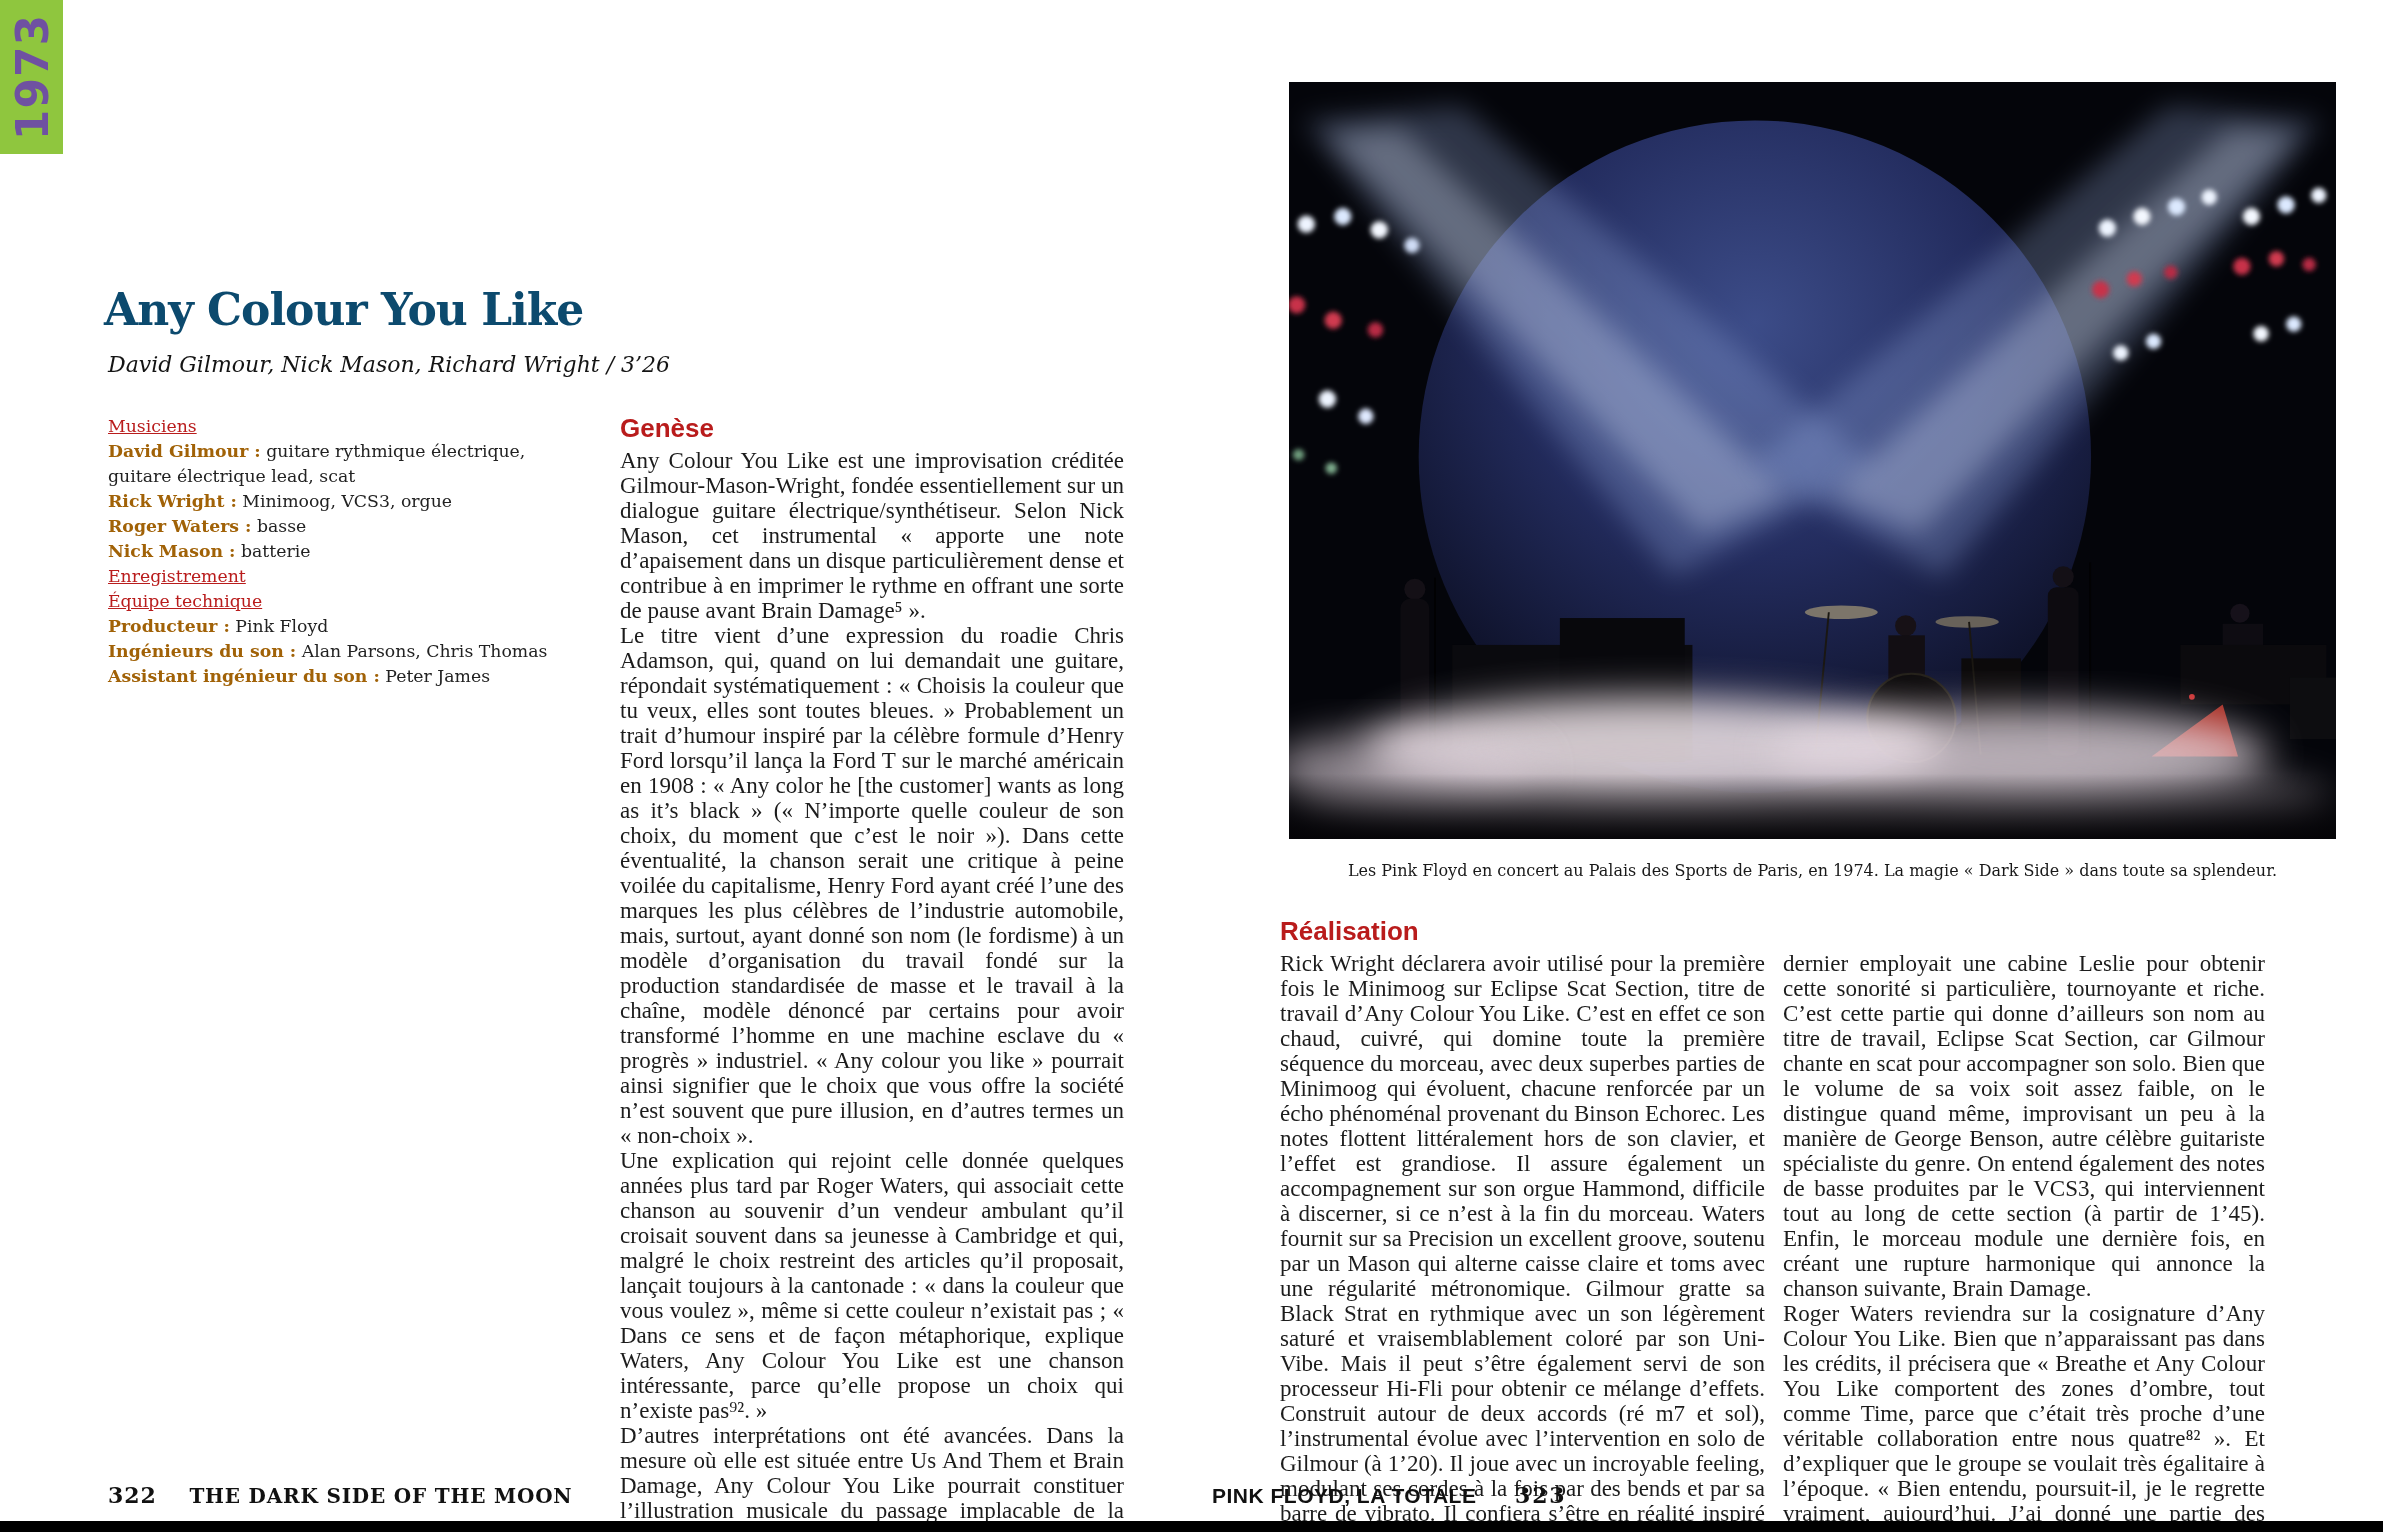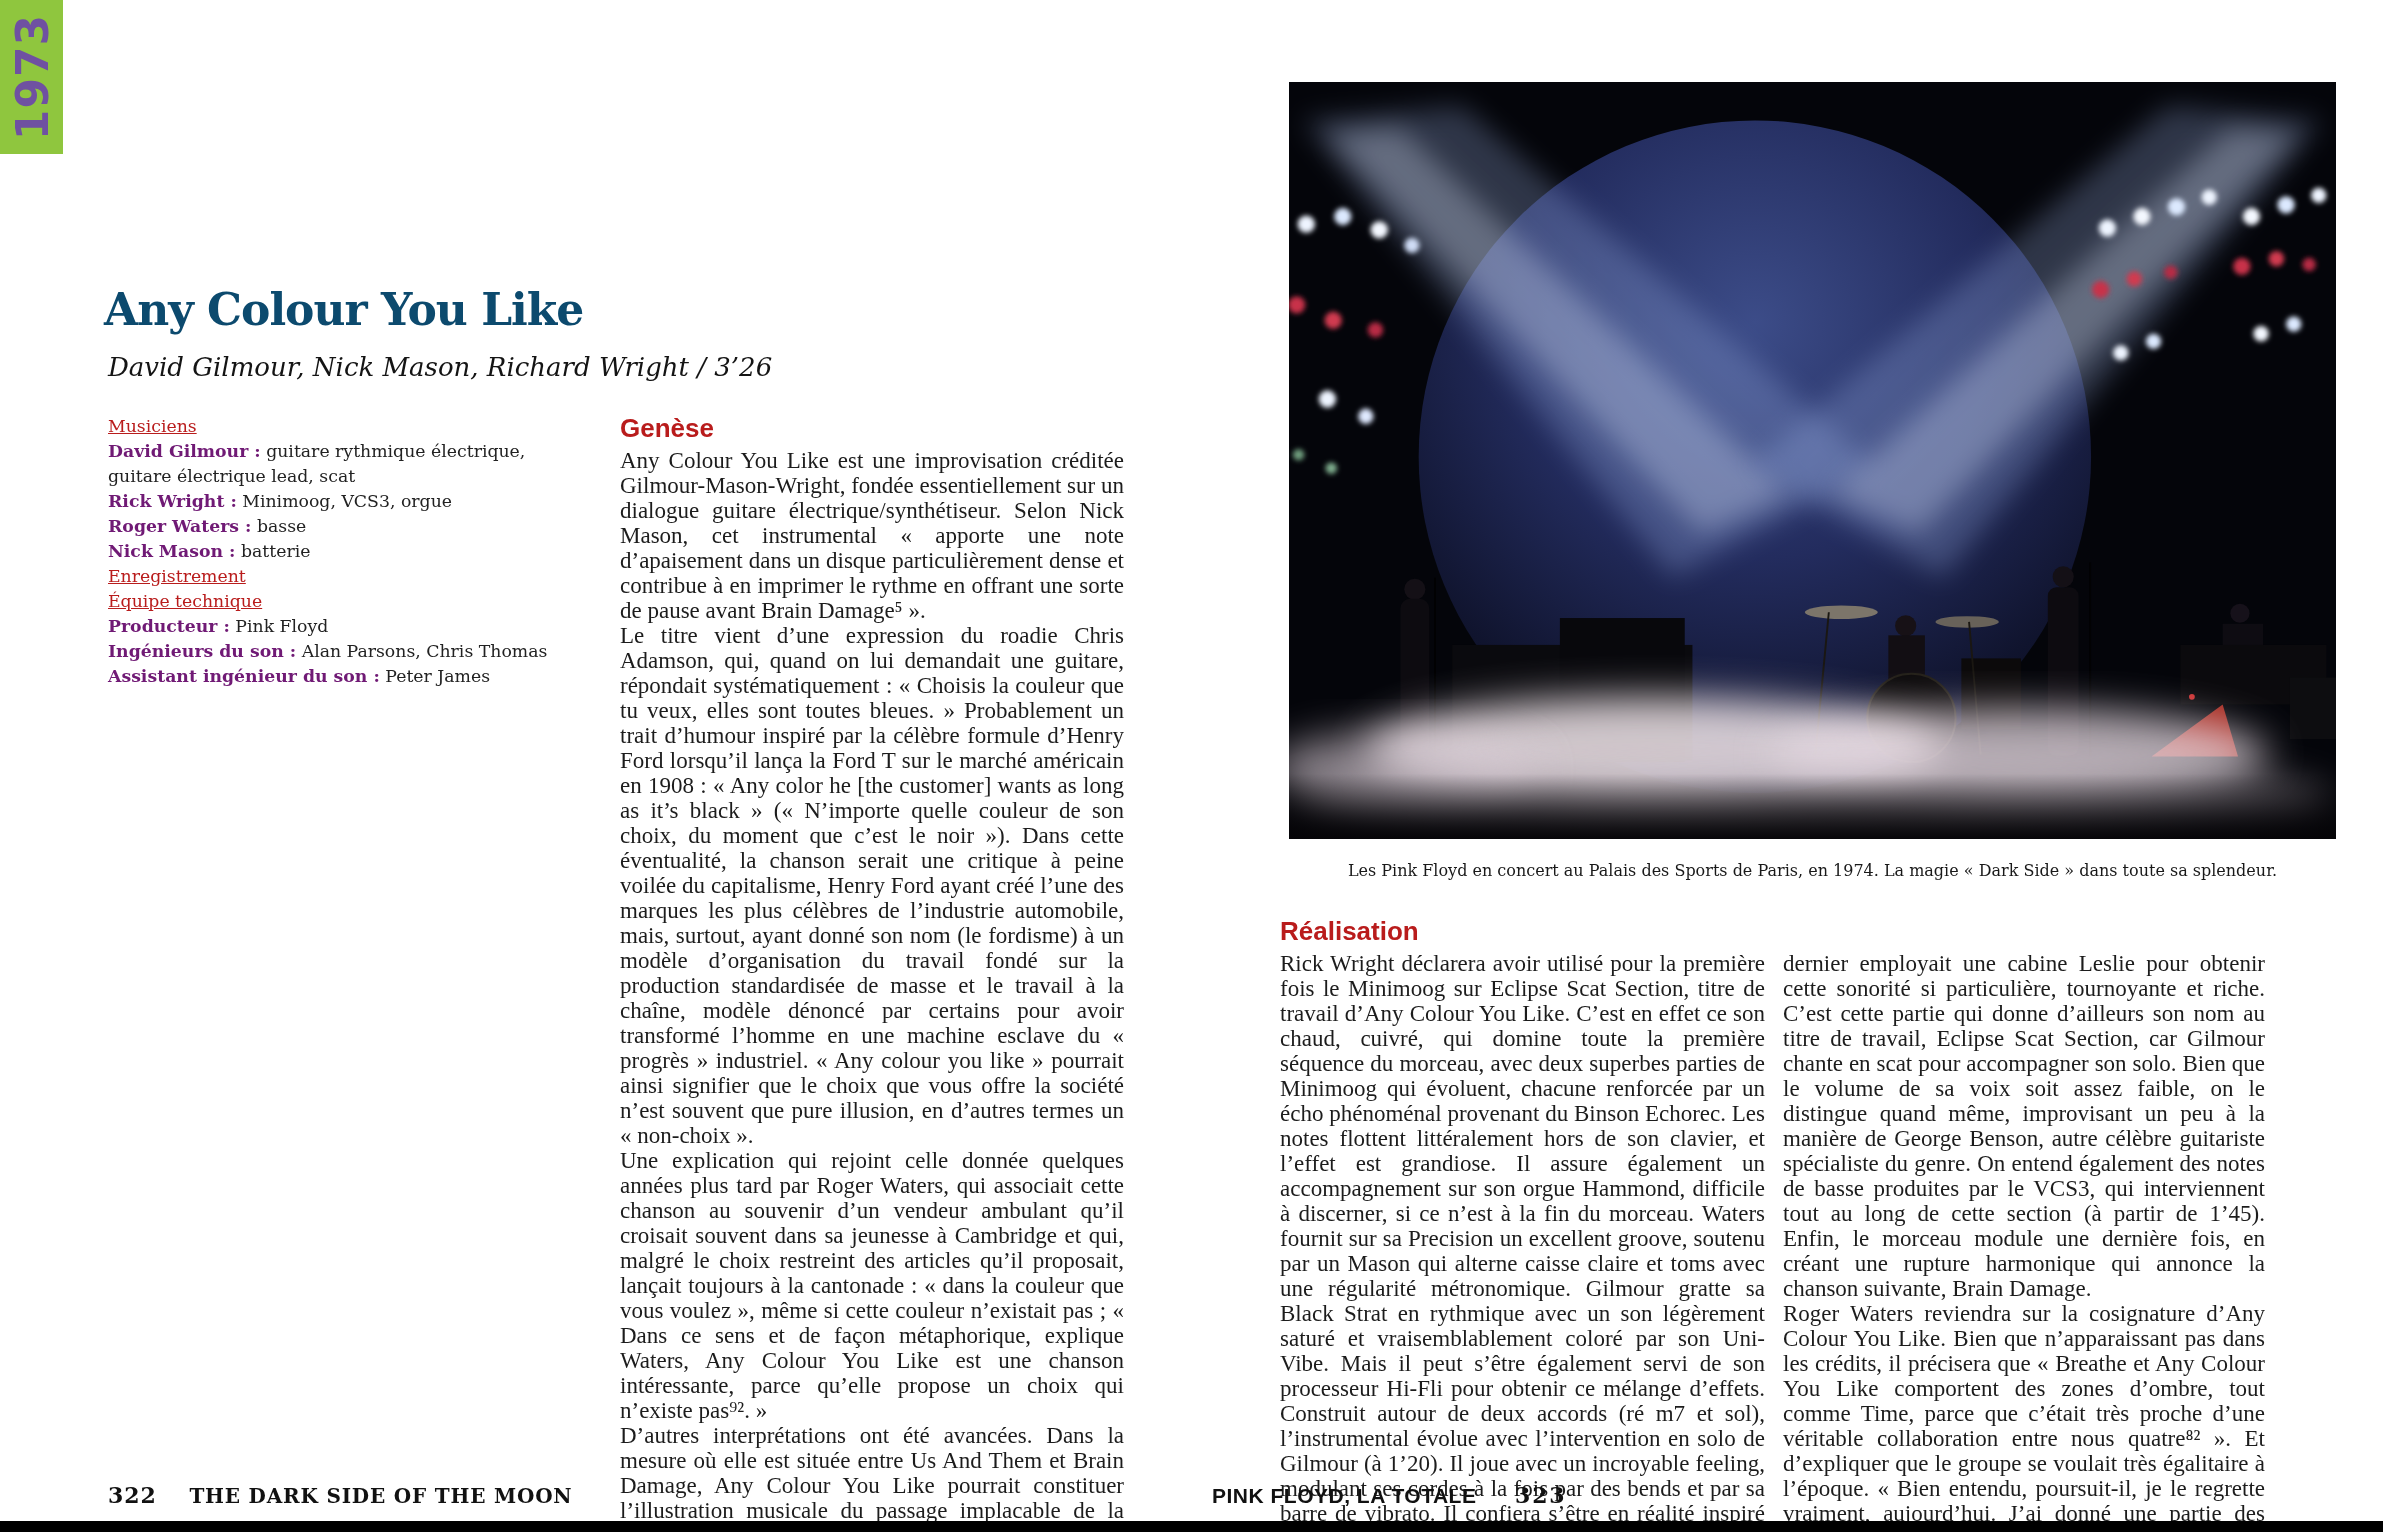--- a/index.html
+++ b/index.html
@@ -9,26 +9,26 @@
 
   
   .year-tab{left:0;top:0;width:63px;height:154px;background:#8fc63e;}
   .year-tab .yr{position:absolute;left:32px;top:77px;transform:translate(-50%,-50%) rotate(-90deg);
        font-family:"DejaVu Sans",sans-serif;font-weight:bold;font-size:44px;letter-spacing:1px;color:#6f51a1;}
 
   
   .song-title{left:104px;top:284px;font-family:"DejaVu Serif",serif;font-weight:bold;
        font-size:44px;letter-spacing:-1px;color:#0c4a6e;}
   .song-subtitle{left:108px;top:352px;font-family:"DejaVu Serif",serif;font-style:italic;
-       font-size:26px;color:#141414;}
+       font-size:22px;color:#141414;}
 
   .info-col{left:108px;top:414px;width:442px;font-family:"DejaVu Serif",serif;
        font-size:17.3px;line-height:25px;color:#222;}
   .info-heading{font-weight:normal;text-decoration:underline;color:#b91c1c;}
-  .entry-label{font-weight:bold;color:#701a75;}
+  .entry-label{font-weight:bold;color:#a16207;}
 
   .body-col{font-size:23px;line-height:25px;text-align:justify;color:#1c1c1c;}
   .body-col p{margin:0;}
   .col-heading{font-family:"Liberation Sans",sans-serif;font-weight:bold;font-size:26px;color:#b91c1c;}
 
   .genese-heading{left:620px;top:413px;}
   .genese-col{left:620px;top:448px;width:504px;}
 
   
   .photo{left:1289px;top:82px;width:1047px;height:757px;background:#04050a;}

